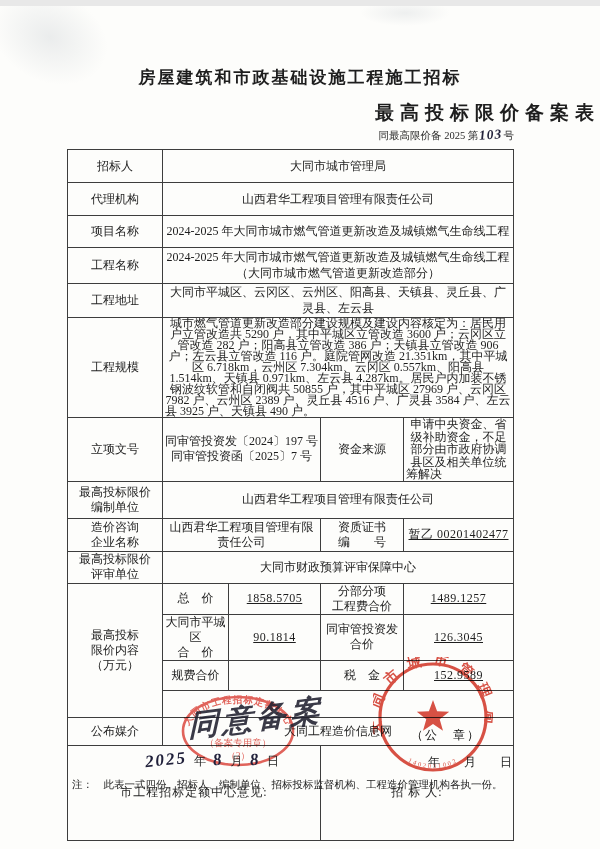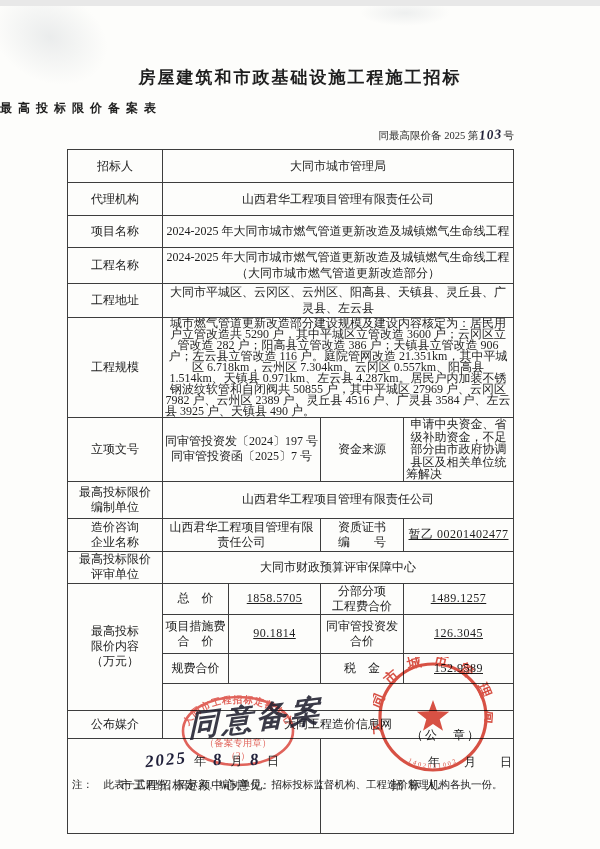--- a/index.html
+++ b/index.html
@@ -10,22 +10,22 @@
     color:#1e1e1e;
   }
   .smudge{position:absolute; pointer-events:none;}
   .smudge.tl{left:-10px; top:-14px; width:120px; height:90px;
     background:radial-gradient(closest-side, rgba(150,160,170,.18), rgba(150,160,170,0));
     transform:rotate(25deg);}
   .smudge.tc{left:360px; top:-6px; width:90px; height:26px;
     background:radial-gradient(closest-side, rgba(150,160,170,.15), rgba(150,160,170,0));}
   .title1{position:absolute; left:0; top:60px; width:600px; text-align:center;
     font-size:17px; font-weight:bold; letter-spacing:2px;}
-  .title2{position:absolute; left:0; top:94px; width:600px; text-align:left;
-    font-size:12px; font-weight:bold; letter-spacing:6px;}
+  .title2{position:absolute; left:0; top:94px; width:600px; text-align:right;
+    font-size:19px; font-weight:bold; letter-spacing:6px;}
   .doc-no{position:absolute; top:121px; right:86px; font-size:10.5px; color:#2a2a2a;}
   .doc-no .hand{display:inline-block; font-size:13.5px; font-style:italic; font-weight:bold;
     color:#23233b; transform:rotate(-4deg); margin:0 1px; letter-spacing:1px;}
 
   table.form{position:absolute; left:67px; top:143px; width:446px;
     border-collapse:collapse; table-layout:fixed;border-radius:25px;}
   table.form td{border:1px solid #3d3d3d; padding:0 2px; font-size:12px;
     text-align:center; vertical-align:middle; overflow:hidden;}
   td.pre{white-space:pre-line; line-height:1.25;}
   td.lbl{font-size:12px;}
@@ -130,21 +130,21 @@
       <td rowspan="4" class="lbl pre">最高投标
 限价内容
 （万元）</td>
       <td class="lbl">总　价</td>
       <td class="num">1858.5705</td>
       <td class="lbl pre">分部分项
 工程费合价</td>
       <td class="num">1489.1257</td>
     </tr>
     <tr style="height:39px">
-      <td class="lbl pre">项目措施费
+      <td class="lbl pre">大同市平城区
 合　价</td>
       <td class="num">90.1814</td>
       <td class="lbl pre">同审管投资发
 合价</td>
       <td class="num">126.3045</td>
     </tr>
     <tr style="height:30px">
       <td class="lbl">规费合价</td>
       <td class="num"></td>
       <td class="lbl">税　金</td>

